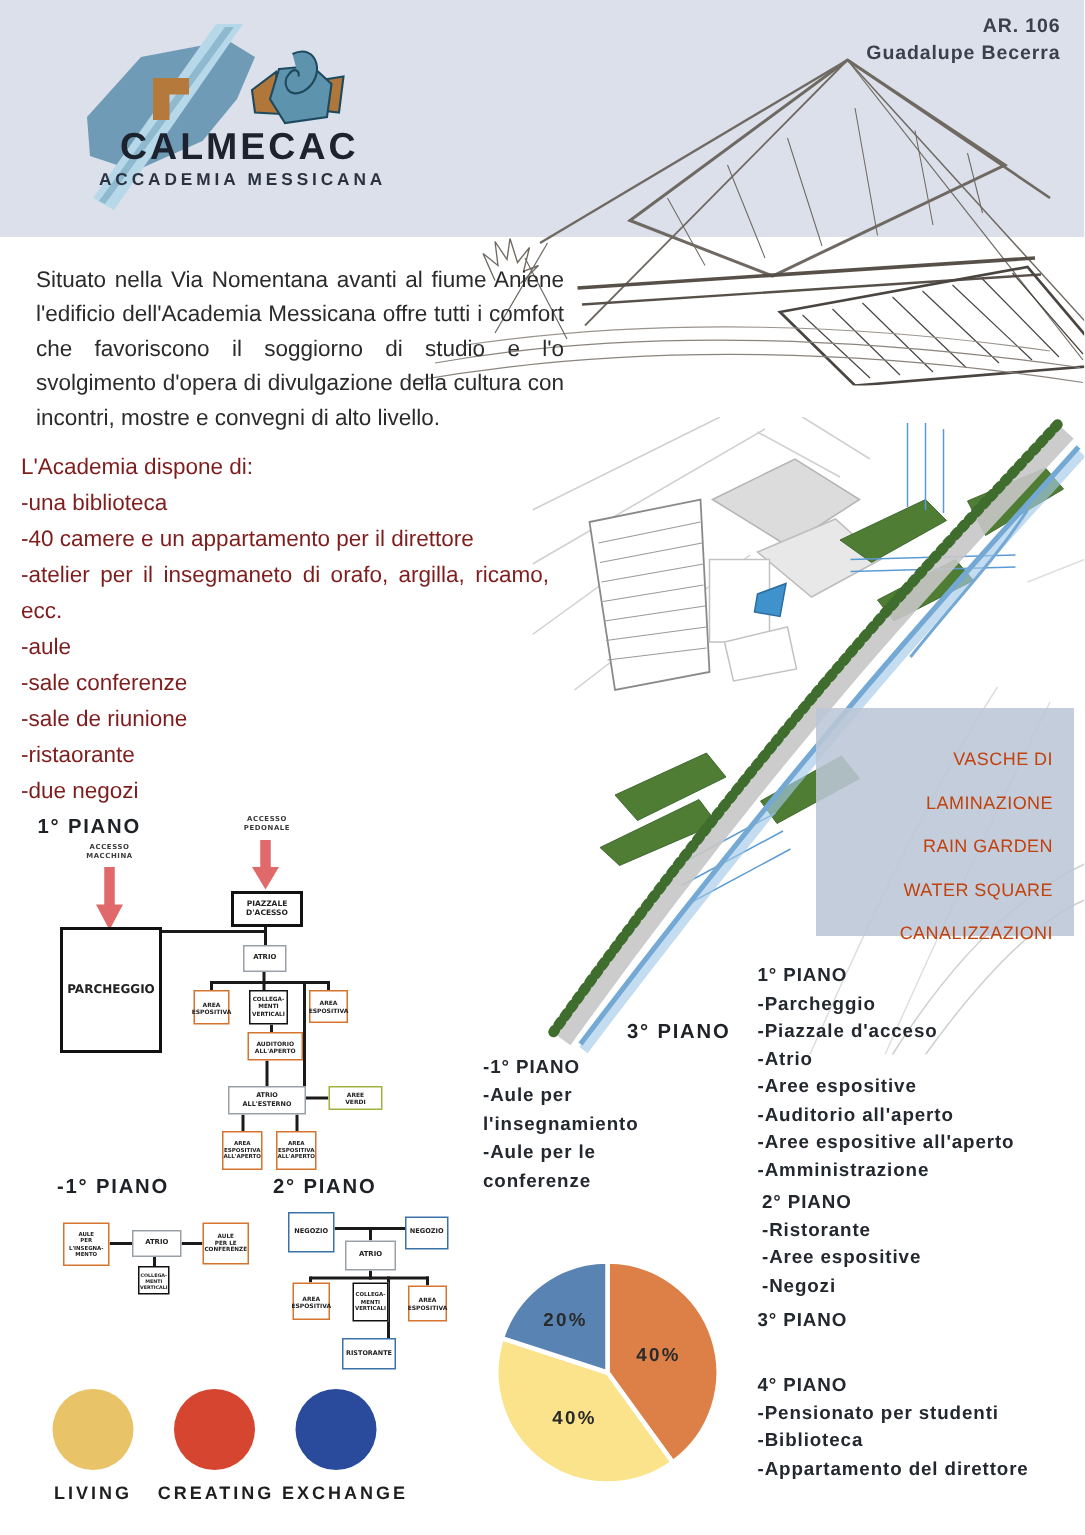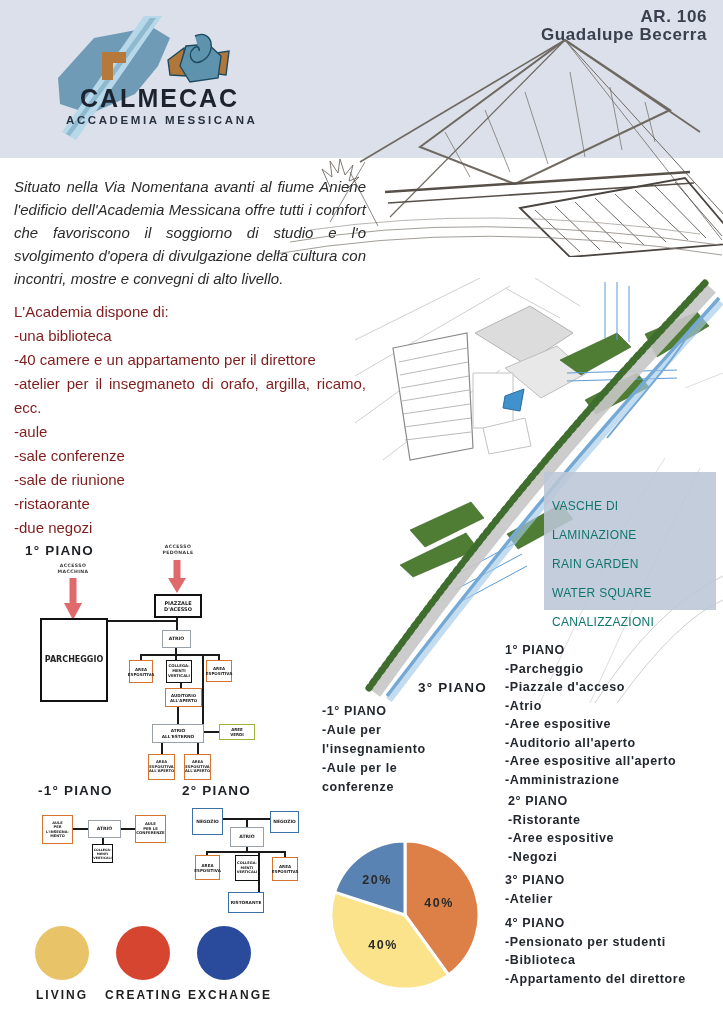--- a/index.html
+++ b/index.html
@@ -2,26 +2,26 @@
 <html><head>
 <meta charset="utf-8">
 <style>
   html,body{margin:0;padding:0;background:#fff;}
   .page{position:relative;width:723px;height:1023px;background:#ffffff;overflow:hidden;
         font-family:"Liberation Sans",sans-serif;color:#2b2d31;}
   .band{position:absolute;left:0;top:0;width:723px;height:158px;background:#dbe0ea;}
   .abs{position:absolute;}
   .logo-title{font-weight:800;font-size:25px;letter-spacing:2px;color:#1c222e;}
   .logo-sub{font-weight:700;font-size:11.5px;letter-spacing:2.6px;color:#2a3240;}
-  .credit{font-weight:700;font-size:17px;letter-spacing:.6px;color:#3a404e;text-align:right;line-height:18px;}
+  .credit{font-weight:700;font-size:13px;letter-spacing:.6px;color:#3a404e;text-align:right;line-height:18px;}
   .para{font-size:15px;line-height:23px;text-align:justify;color:#2b2b2b;}
   .faclist{font-size:15px;line-height:24px;color:#7f1d1d;}
   .faclist div{text-align:justify;}
-  .legendbox{background:rgba(187,198,214,.88);text-align:left;padding:20px 14px 0 8px;
-             font-size:12px;color:#0f766e;letter-spacing:.3px;}
+  .legendbox{background:rgba(187,198,214,.88);text-align:right;padding:20px 14px 14px 8px;
+             font-size:12px;color:#c2410c;letter-spacing:.3px;}
   .legendbox div{line-height:29px;}
   .flist{font-weight:700;font-size:12.5px;letter-spacing:.6px;line-height:18.5px;color:#23272e;}
   .flist .t{margin-bottom:0px;}
   .dtitle{font-weight:700;font-size:13.5px;letter-spacing:1.2px;color:#1e2126;}
   .ln{position:absolute;background:#1a1a1a;}
   .nb{position:absolute;background:#fff;border:1.6px solid #111;display:flex;align-items:center;justify-content:center;
       text-align:center;white-space:pre-line;font-family:"DejaVu Sans",sans-serif;font-weight:700;font-size:4px;
       color:#222;line-height:1.25;box-sizing:border-box;}
   .b-or{border-color:#d4742e;}
   .b-gr{border-color:#9aa0a8;}
@@ -73,21 +73,21 @@
     </g>
   </svg>
   <div class="abs logo-title" style="left:80px;top:84px;">CALMECAC</div>
   <div class="abs logo-sub" style="left:66px;top:114px;">ACCADEMIA MESSICANA</div>
 
   <div class="abs credit" style="right:16px;top:8px;">
     <div>AR. 106</div>
     <div>Guadalupe Becerra</div>
   </div>
 
-  <div class="abs para" style="left:14px;top:175px;width:352px;font-style:italic;">Situato nella Via Nomentana avanti al fiume Aniene l'edificio dell'Academia Messicana offre tutti i comfort che favoriscono il soggiorno di studio e l'o svolgimento d'opera di divulgazione della cultura con incontri, mostre e convegni di alto livello.</div>
+  <div class="abs para" style="left:24px;top:175px;width:352px;">Situato nella Via Nomentana avanti al fiume Aniene l'edificio dell'Academia Messicana offre tutti i comfort che favoriscono il soggiorno di studio e l'o svolgimento d'opera di divulgazione della cultura con incontri, mostre e convegni di alto livello.</div>
 
   <div class="abs faclist" style="left:14px;top:300px;width:352px;">
     <div>L'Academia dispone di:</div>
     <div>-una biblioteca</div>
     <div>-40 camere e un appartamento per il direttore</div>
     <div>-atelier per il insegmaneto di orafo, argilla, ricamo, ecc.</div>
     <div>-aule</div>
     <div>-sale conferenze</div>
     <div>-sale de riunione</div>
     <div>-ristaorante</div>
@@ -271,21 +271,20 @@
     <div>-Amministrazione</div>
   </div>
   <div class="abs flist" style="left:508px;top:792px;width:212px;">
     <div class="t">2° PIANO</div>
     <div>-Ristorante</div>
     <div>-Aree espositive</div>
     <div>-Negozi</div>
   </div>
   <div class="abs flist" style="left:505px;top:871px;width:212px;">
     <div class="t">3° PIANO</div>
-    <div>-Atelier</div>
   </div>
   <div class="abs flist" style="left:505px;top:914px;width:195px;">
     <div class="t">4° PIANO</div>
     <div>-Pensionato per studenti</div>
     <div>-Biblioteca</div>
     <div>-Appartamento del direttore</div>
   </div>
 
   <svg class="abs" style="left:325px;top:833px;" width="160" height="164" viewBox="0 0 160 164">
     <g stroke="#ffffff" stroke-width="3" stroke-linejoin="round">

